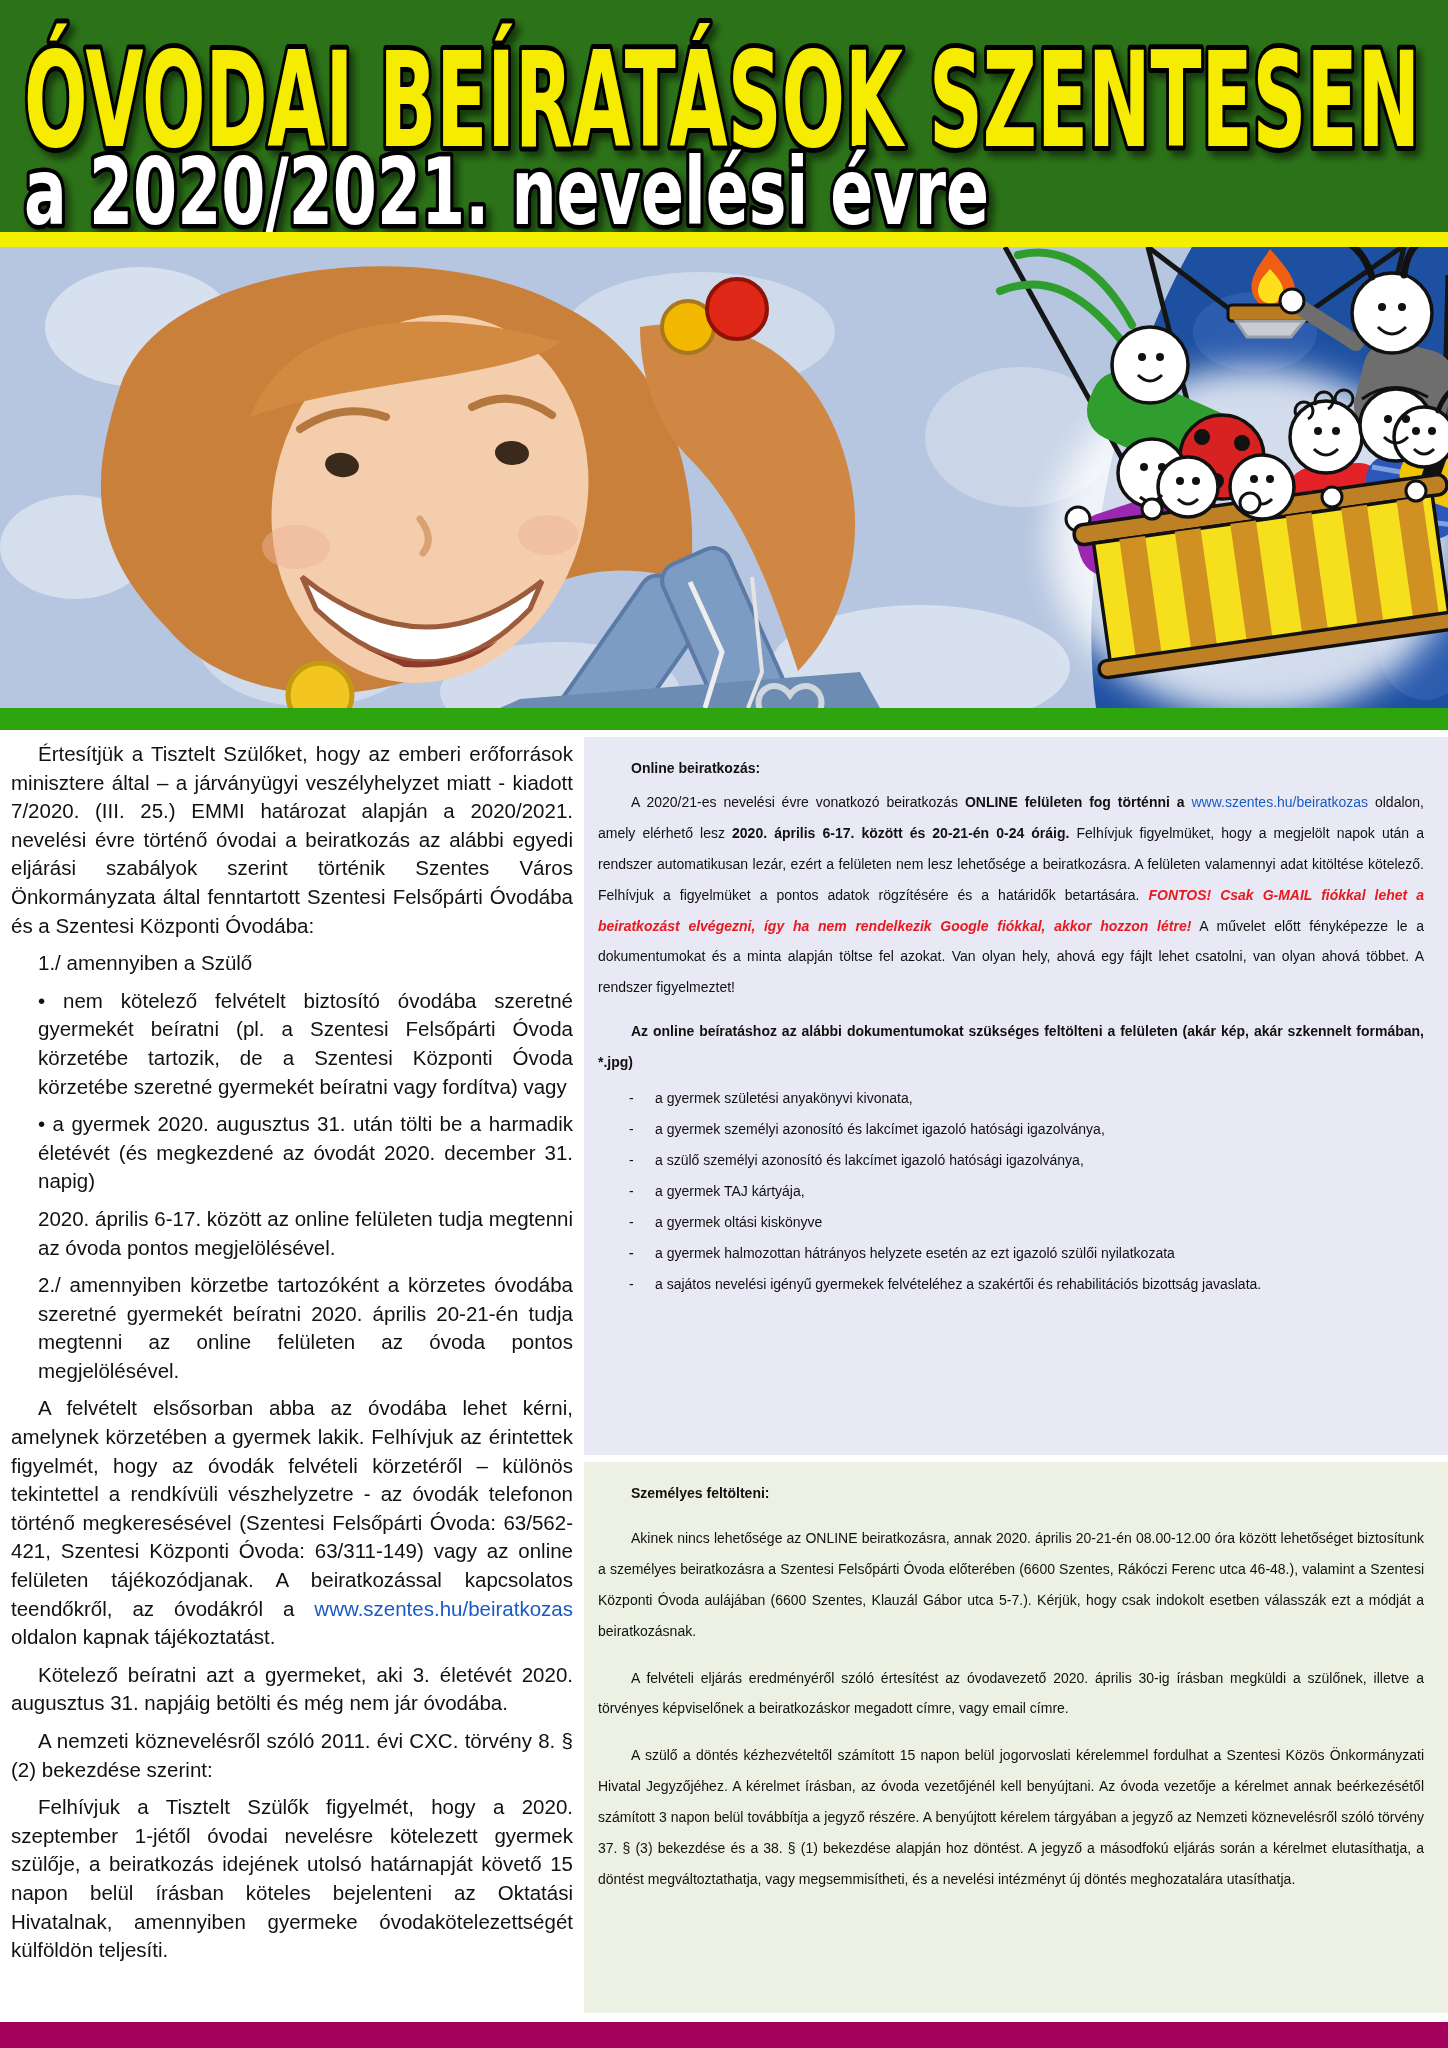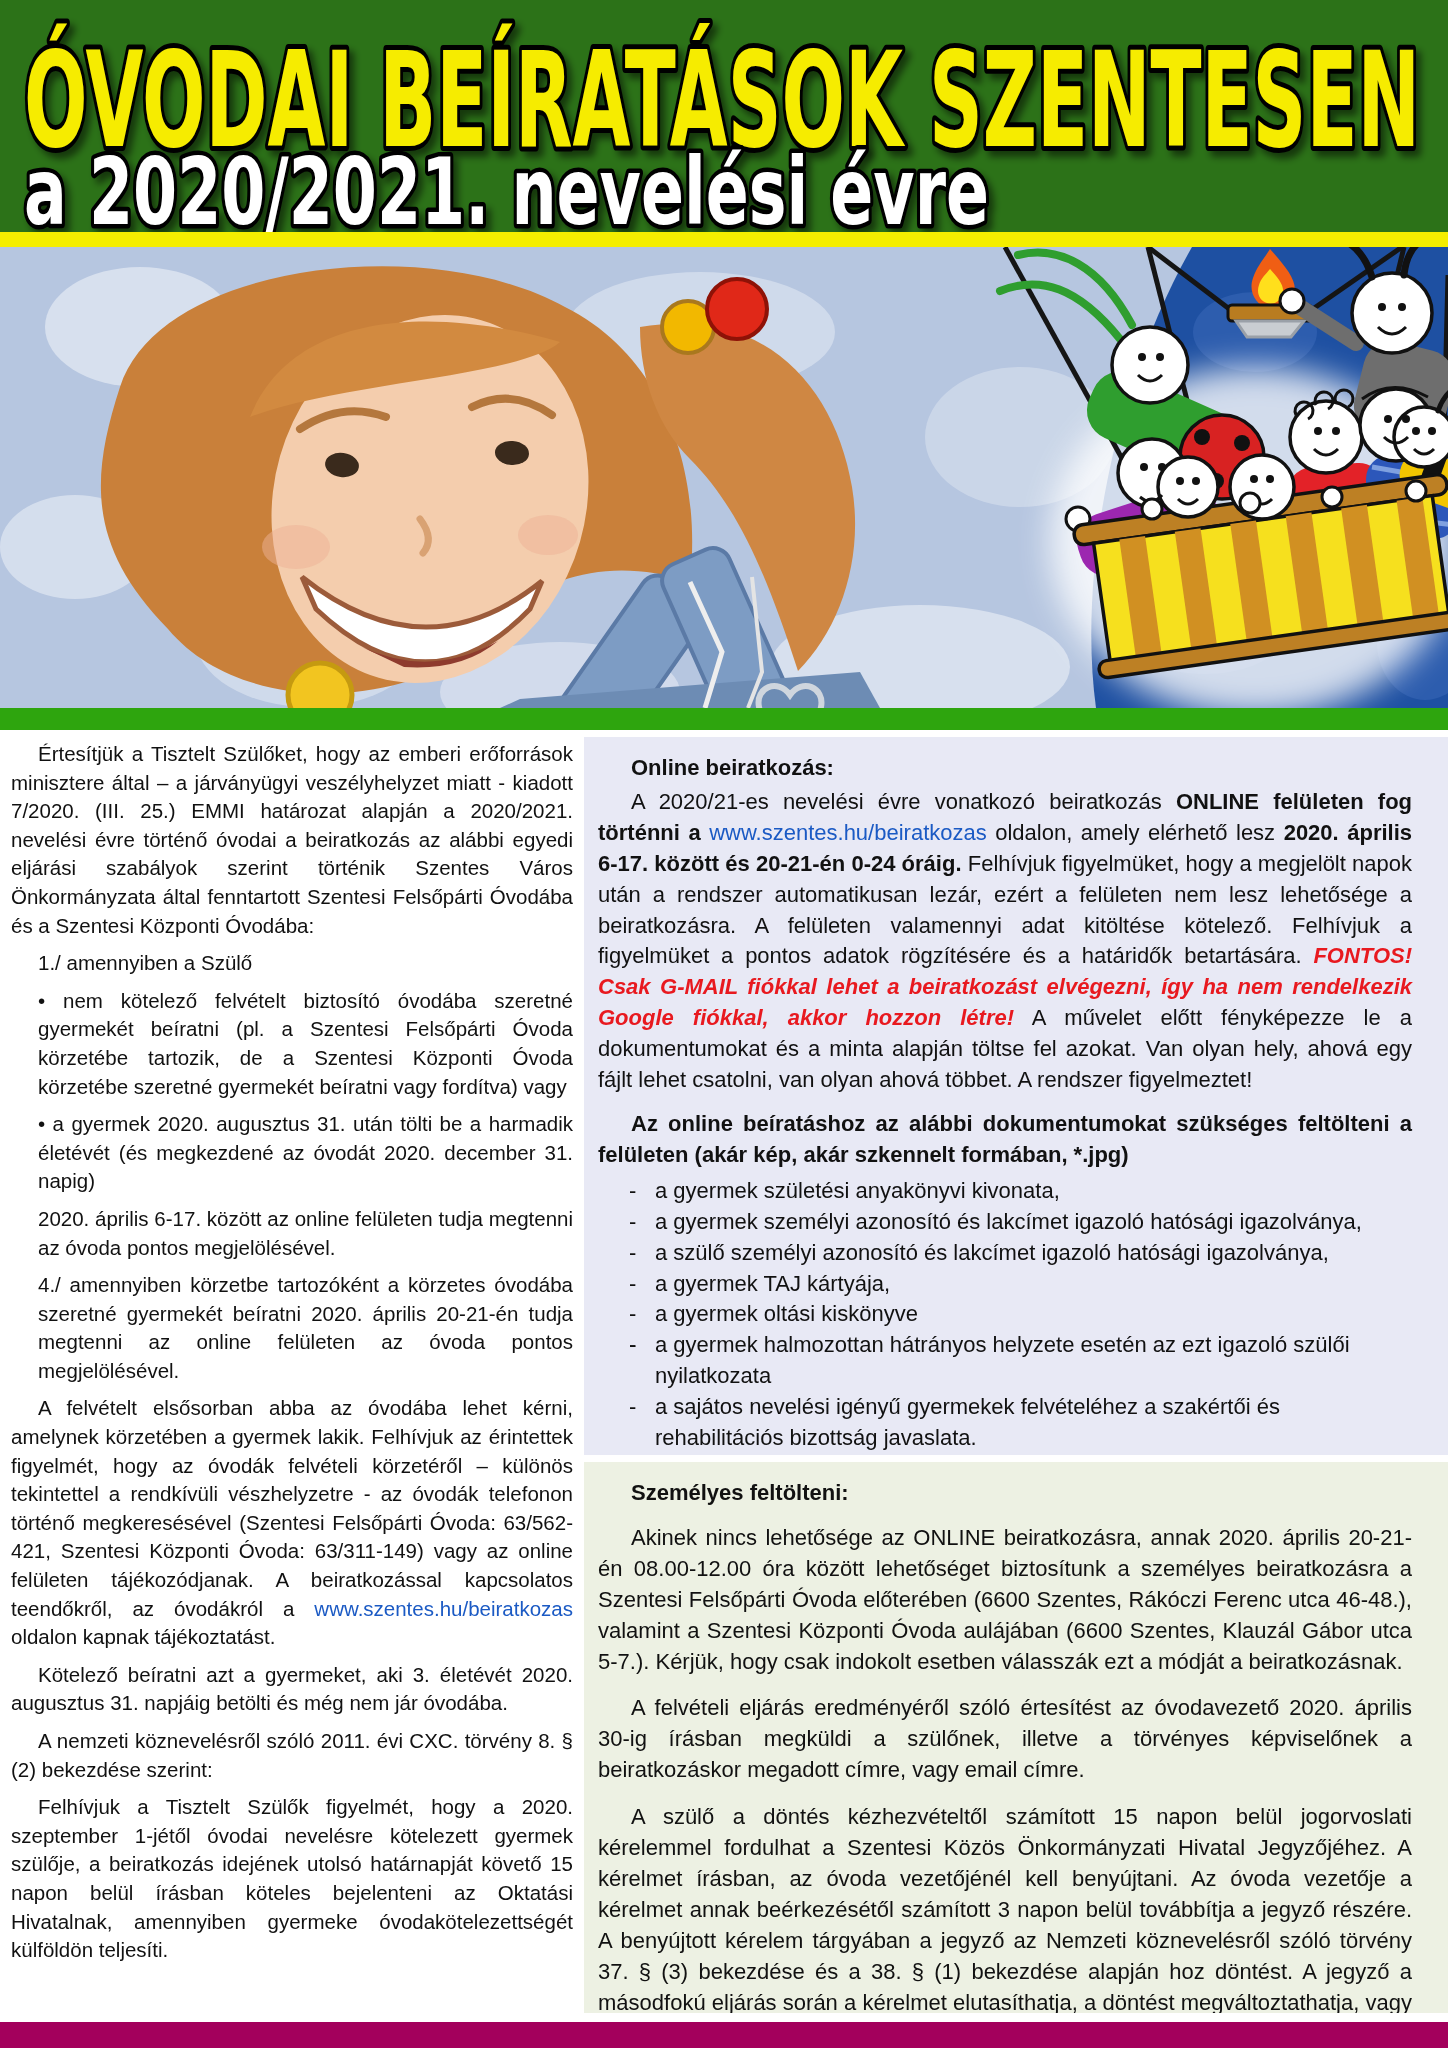--- a/index.html
+++ b/index.html
@@ -16,21 +16,21 @@
   
   .col-left{
     position:absolute;left:11px;top:740px;width:562px;
     font-size:20.5px;line-height:28.6px;text-align:justify;
   }
   .col-left .p{text-indent:27px;margin:0 0 9px;}
   .col-left .sub{margin:9px 0 9px 27px;}
   .col-left .quote{font-style:italic;text-indent:27px;margin:0 0 9px;}
   .box{
     position:absolute;left:584px;width:864px;box-sizing:border-box;
-    padding:16px 36px 0 14px;font-size:22px;line-height:30.9px;
+    padding:16px 24px 0 14px;font-size:14px;line-height:30.9px;
     text-align:justify;overflow:hidden;
   }
   #box-online{top:737px;height:718px;background:#e8e9f5;}
   #box-personal{top:1462px;height:551px;background:#edf1e3;}
   .box .h{font-weight:700;text-indent:33px;text-align:left;margin:0 0 3px;}
   .box .p{text-indent:33px;margin:0 0 13px;}
   #box-personal .p{margin:0 0 16px;}
   #box-personal .h{margin:0 0 14px;}
   .box .hb{font-weight:700;text-indent:33px;margin:12px 0 5px;}
   .box .li{position:relative;padding-left:57px;margin:0;text-align:left;}
@@ -227,21 +227,21 @@
 </svg>
 </div>
 <div class="green-strip"></div>
 
 <div class="col-left">
     <p class="blk p"><span>Értesítjük a Tisztelt Szülőket, hogy az emberi erőforrások minisztere által – a járványügyi veszélyhelyzet miatt - kiadott 7/2020. (III. 25.) EMMI határozat alapján a 2020/2021. nevelési évre történő óvodai a beiratkozás az alábbi egyedi eljárási szabályok szerint történik Szentes Város Önkormányzata által fenntartott Szentesi Felsőpárti Óvodába és a Szentesi Központi Óvodába:</span></p>
     <p class="blk sub"><span>1./ amennyiben a Szülő</span></p>
     <p class="blk sub"><span>• nem kötelező felvételt biztosító óvodába szeretné gyermekét beíratni (pl. a Szentesi Felsőpárti Óvoda körzetébe tartozik, de a Szentesi Központi Óvoda körzetébe szeretné gyermekét beíratni vagy fordítva) vagy</span></p>
     <p class="blk sub"><span>• a gyermek 2020. augusztus 31. után tölti be a harmadik életévét (és megkezdené az óvodát 2020. december 31. napig)</span></p>
     <p class="blk sub"><span>2020. április 6-17. között az online felületen tudja megtenni az óvoda pontos megjelölésével.</span></p>
-    <p class="blk sub"><span>4./ amennyiben körzetbe tartozóként a körzetes óvodába szeretné gyermekét beíratni 2020. április 20-21-én tudja megtenni az online felületen az óvoda pontos megjelölésével.</span></p>
+    <p class="blk sub"><span>2./ amennyiben körzetbe tartozóként a körzetes óvodába szeretné gyermekét beíratni 2020. április 20-21-én tudja megtenni az online felületen az óvoda pontos megjelölésével.</span></p>
     <p class="blk p"><span>A felvételt elsősorban abba az óvodába lehet kérni, amelynek körzetében a gyermek lakik. Felhívjuk az érintettek figyelmét, hogy az óvodák felvételi körzetéről – különös tekintettel a rendkívüli vészhelyzetre - az óvodák telefonon történő megkeresésével (Szentesi Felsőpárti Óvoda: 63/562-421, Szentesi Központi Óvoda: 63/311-149) vagy az online felületen tájékozódjanak. A beiratkozással kapcsolatos teendőkről, az óvodákról a </span><span class="link">www.szentes.hu/beiratkozas</span><span> oldalon kapnak tájékoztatást.</span></p>
     <p class="blk p"><span>Kötelező beíratni azt a gyermeket, aki 3. életévét 2020. augusztus 31. napjáig betölti és még nem jár óvodába.</span></p>
     <p class="blk p"><span>A nemzeti köznevelésről szóló 2011. évi CXC. törvény 8. § (2) bekezdése szerint:</span></p>
     <p class="blk p"><span>Felhívjuk a Tisztelt Szülők figyelmét, hogy a 2020. szeptember 1-jétől óvodai nevelésre kötelezett gyermek szülője, a beiratkozás idejének utolsó határnapját követő 15 napon belül írásban köteles bejelenteni az Oktatási Hivatalnak, amennyiben gyermeke óvodakötelezettségét külföldön teljesíti.</span></p>
   </div>
 
 <div class="box" id="box-online">
     <p class="blk h"><span>Online beiratkozás:</span></p>
     <p class="blk p"><span>A 2020/21-es nevelési évre vonatkozó beiratkozás </span><span class="b">ONLINE felületen fog történni a </span><span class="link">www.szentes.hu/beiratkozas</span><span> oldalon, amely elérhető lesz </span><span class="b">2020. április 6-17. között és 20-21-én 0-24 óráig.</span><span> Felhívjuk figyelmüket, hogy a megjelölt napok után a rendszer automatikusan lezár, ezért a felületen nem lesz lehetősége a beiratkozásra. A felületen valamennyi adat kitöltése kötelező. Felhívjuk a figyelmüket a pontos adatok rögzítésére és a határidők betartására. </span><span class="redbi">FONTOS! Csak G-MAIL fiókkal lehet a beiratkozást elvégezni, így ha nem rendelkezik Google fiókkal, akkor hozzon létre!</span><span> A művelet előtt fényképezze le a dokumentumokat és a minta alapján töltse fel azokat. Van olyan hely, ahová egy fájlt lehet csatolni, van olyan ahová többet. A rendszer figyelmeztet!</span></p>
     <p class="blk hb"><span>Az online beíratáshoz az alábbi dokumentumokat szükséges feltölteni a felületen (akár kép, akár szkennelt formában, *.jpg)</span></p>

